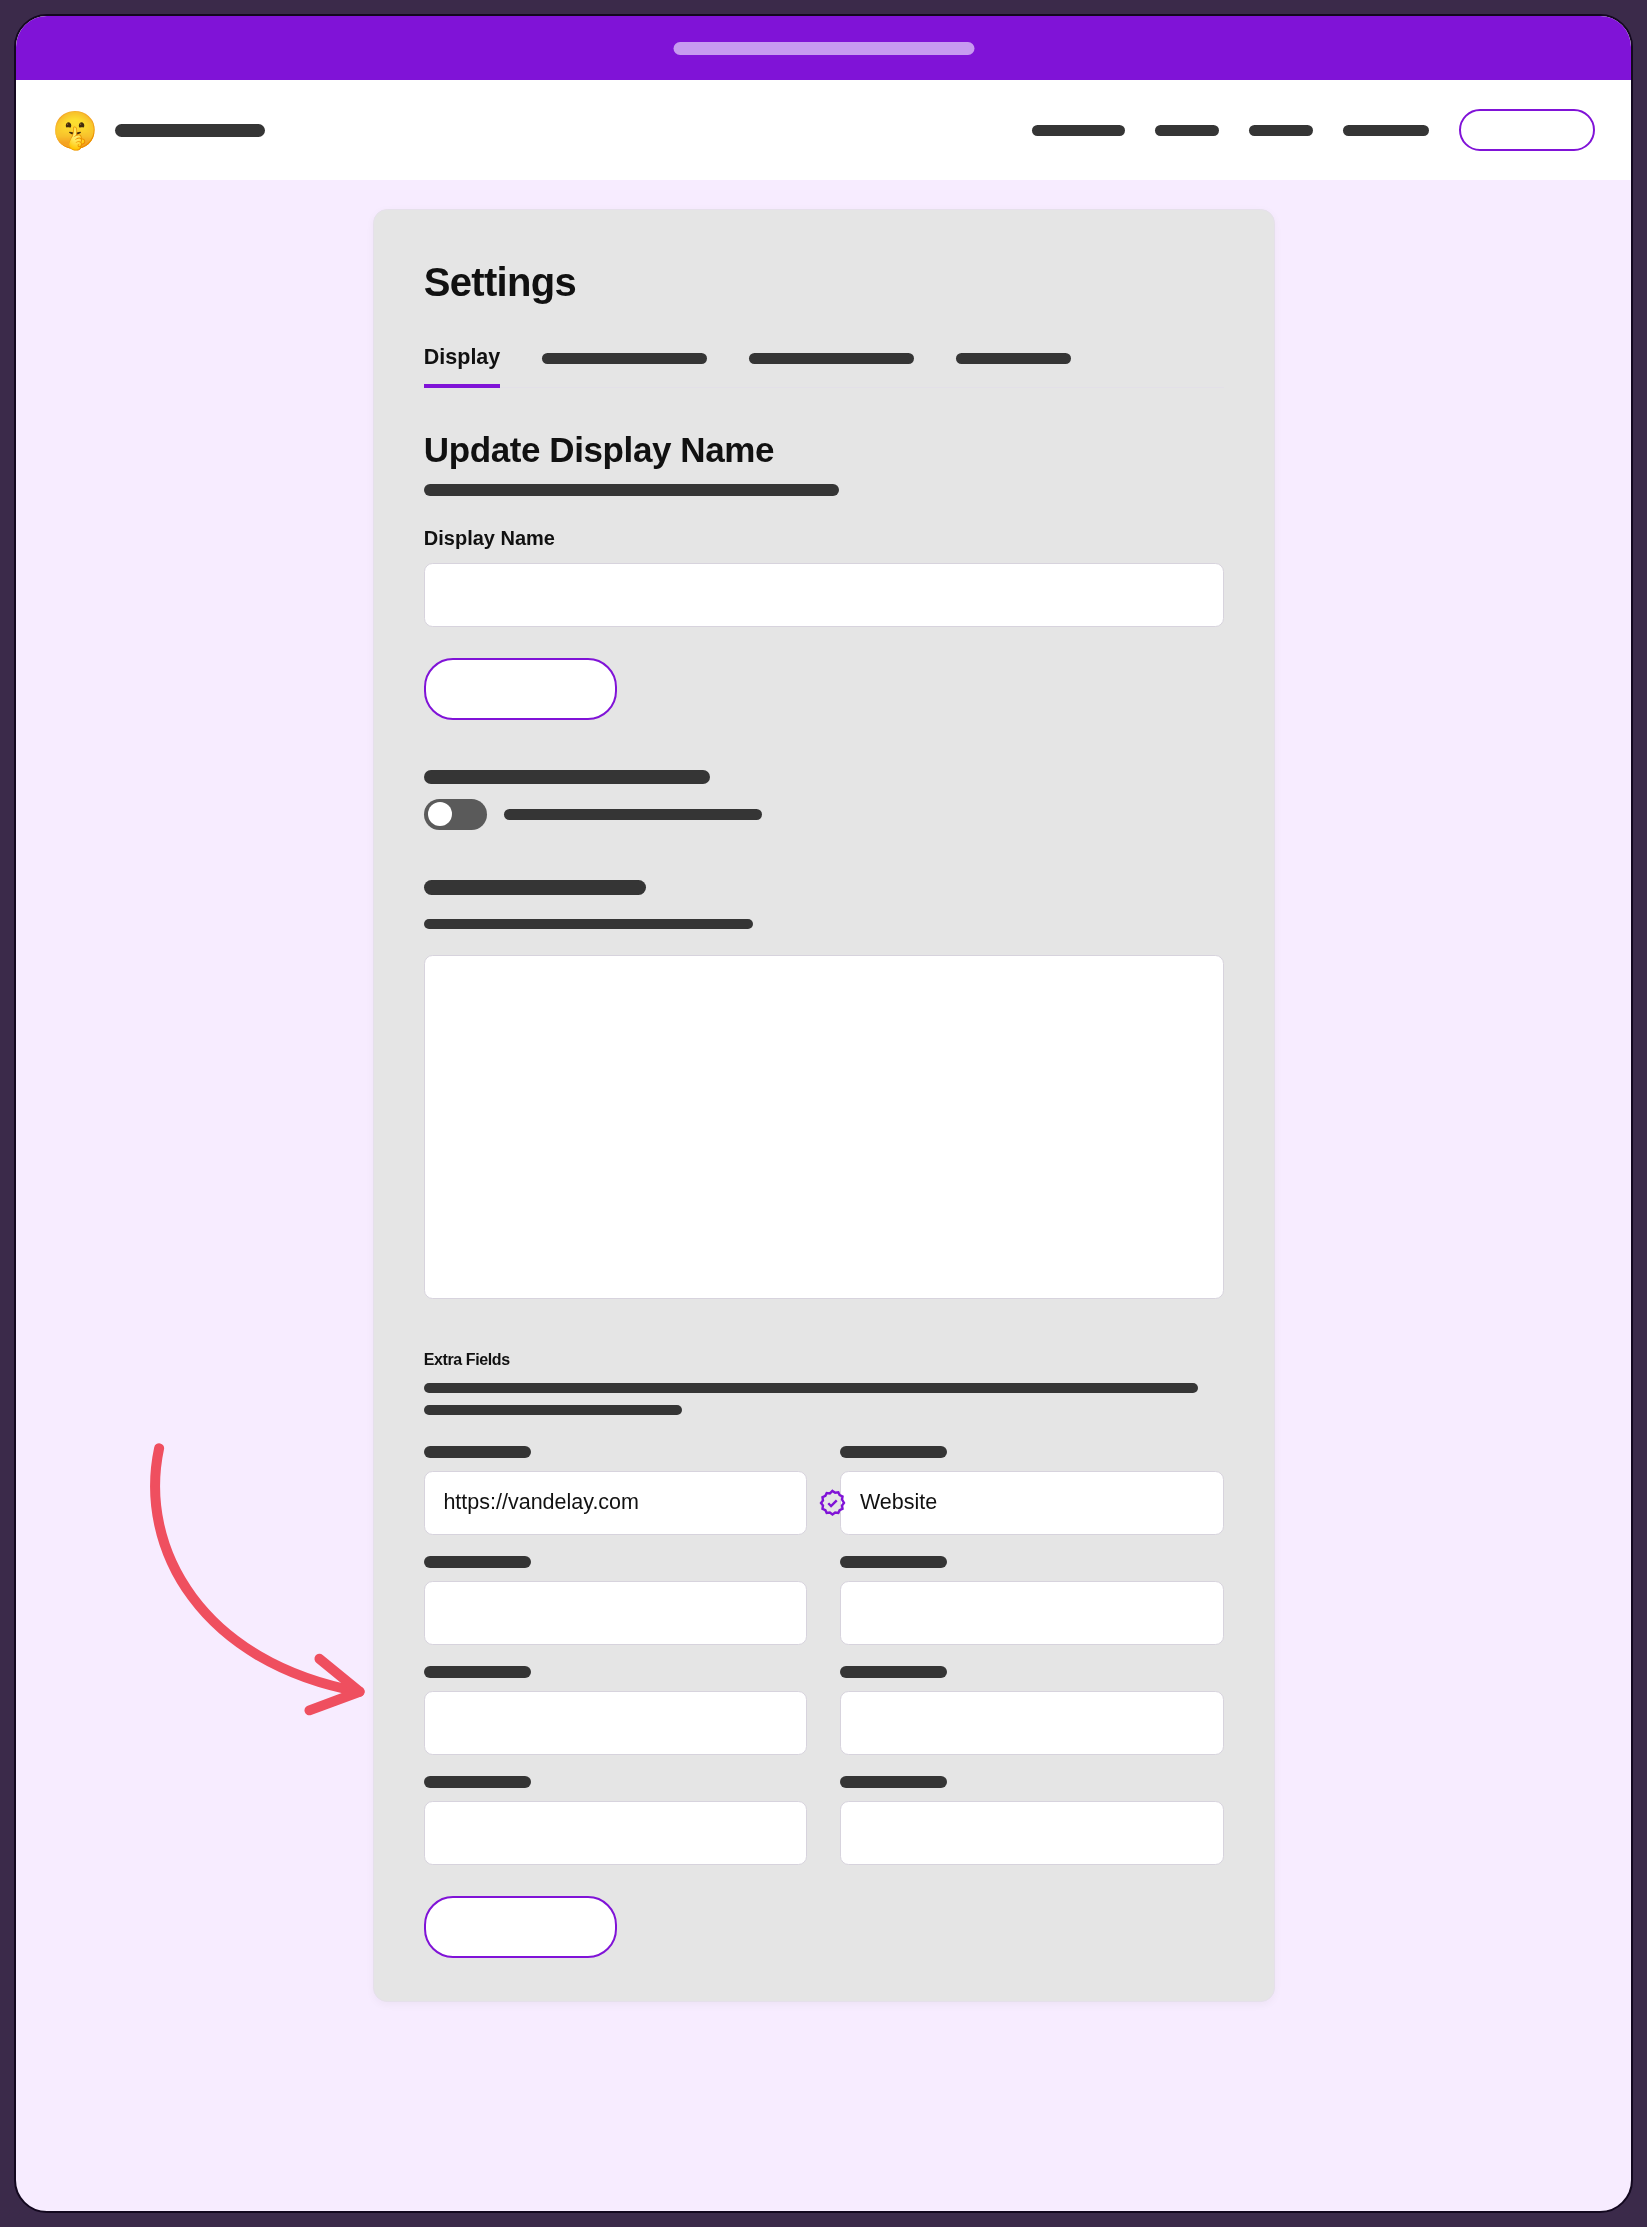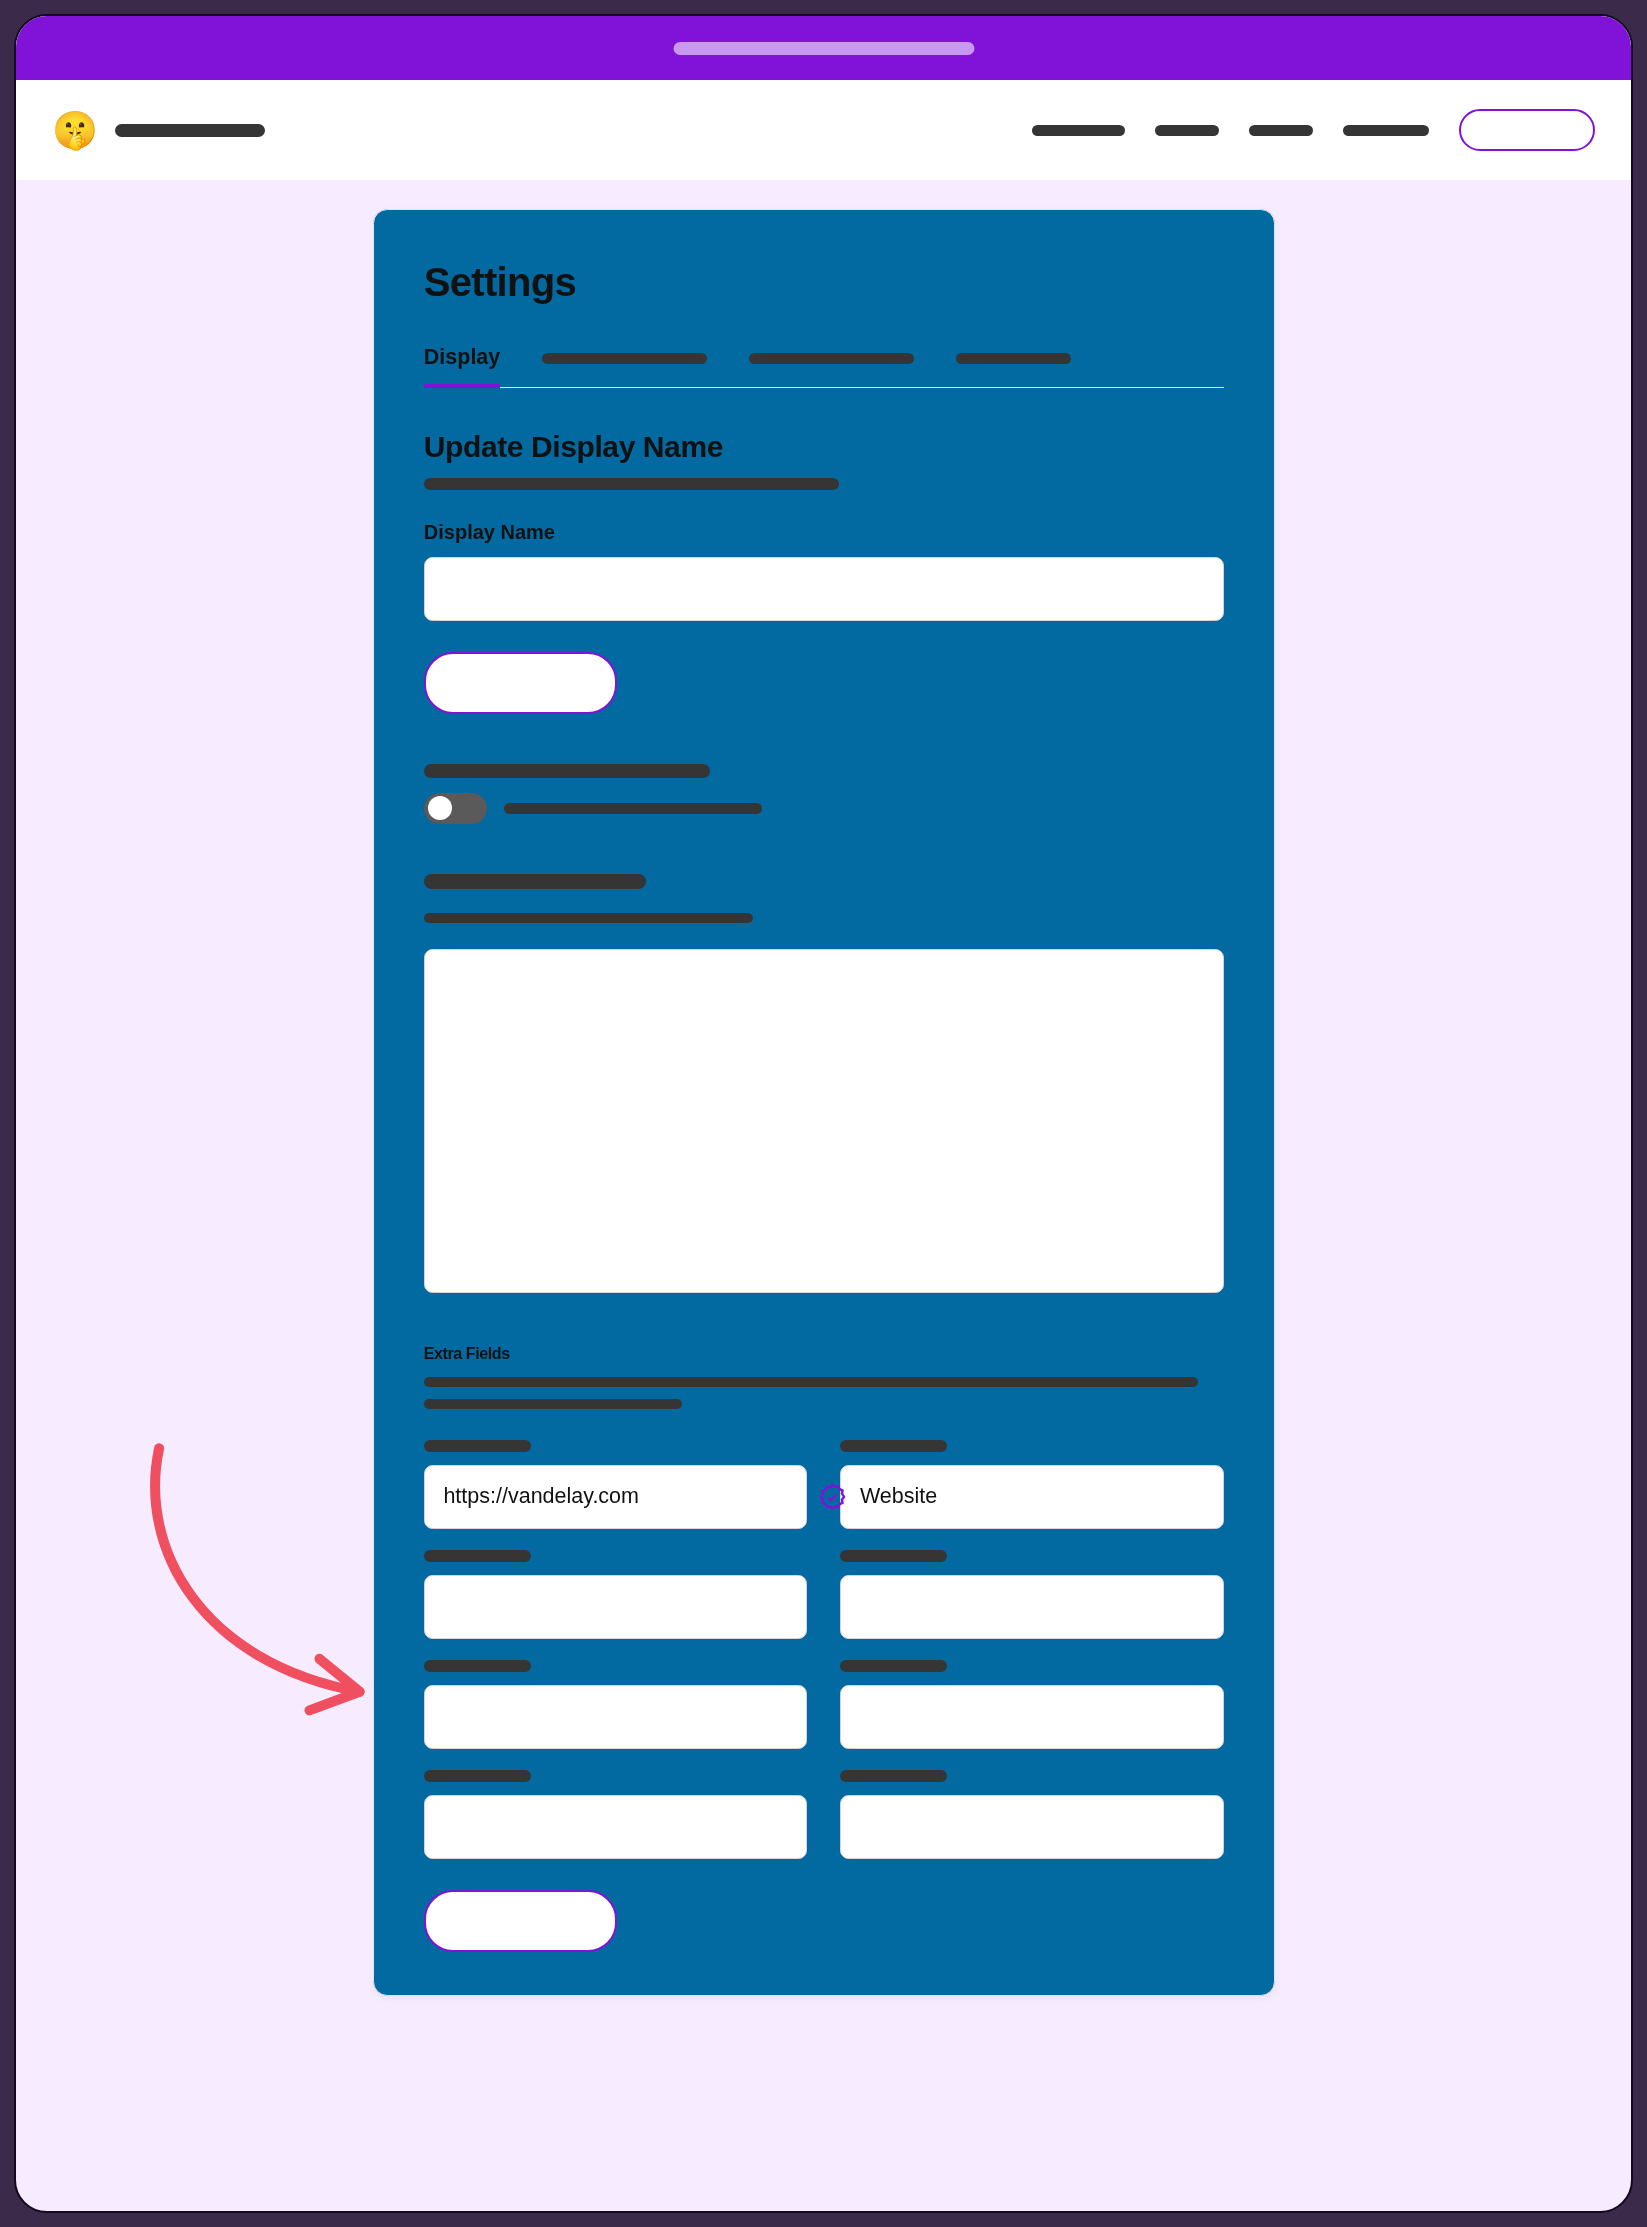--- a/index.html
+++ b/index.html
@@ -57,21 +57,21 @@
     border-radius: 29px;
     width: 136px; height: 42px;
   }
   .content {
     padding: 29px 0 0 0;
     display: flex;
     justify-content: center;
   }
   .card {
     width: 902px;
-    background: #0369a1;
+    background: #e5e5e5;
     border: 1.4px solid #e5e0ea;
     border-radius: 14.3px;
     padding: 50px 50px 43px 50px;
     box-shadow: 0 2.9px 8.6px rgba(0,0,0,0.04);
   }
   .h1 {
     font-size: 40px;
     font-weight: 800;
     letter-spacing: -0.7px;
     margin-bottom: 34px;
@@ -90,21 +90,21 @@
     color: #111;
     border-bottom: 4.3px solid transparent;
     margin-bottom: -1.4px;
     cursor: pointer;
   }
   .tab.active {
     border-bottom-color: #8013d7;
   }
   .tab .redact { vertical-align: middle; }
   .h2 {
-    font-size: 30px;
+    font-size: 35px;
     font-weight: 800;
     letter-spacing: -0.4px;
     color: #111;
     margin-bottom: 14.3px;
   }
   .subline { margin-bottom: 29px; }
   .label {
     font-size: 20px;
     font-weight: 700;
     color: #111;

